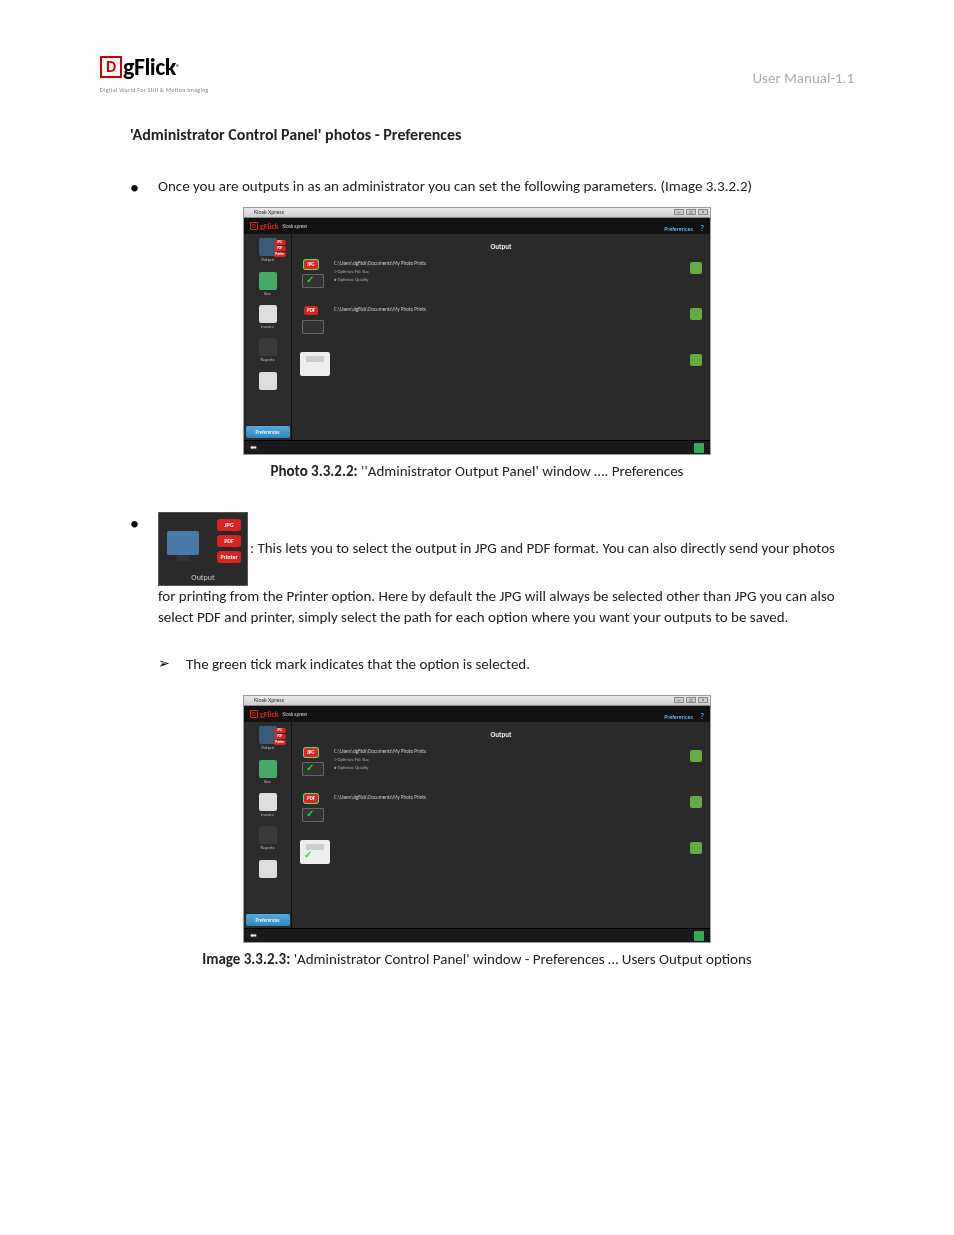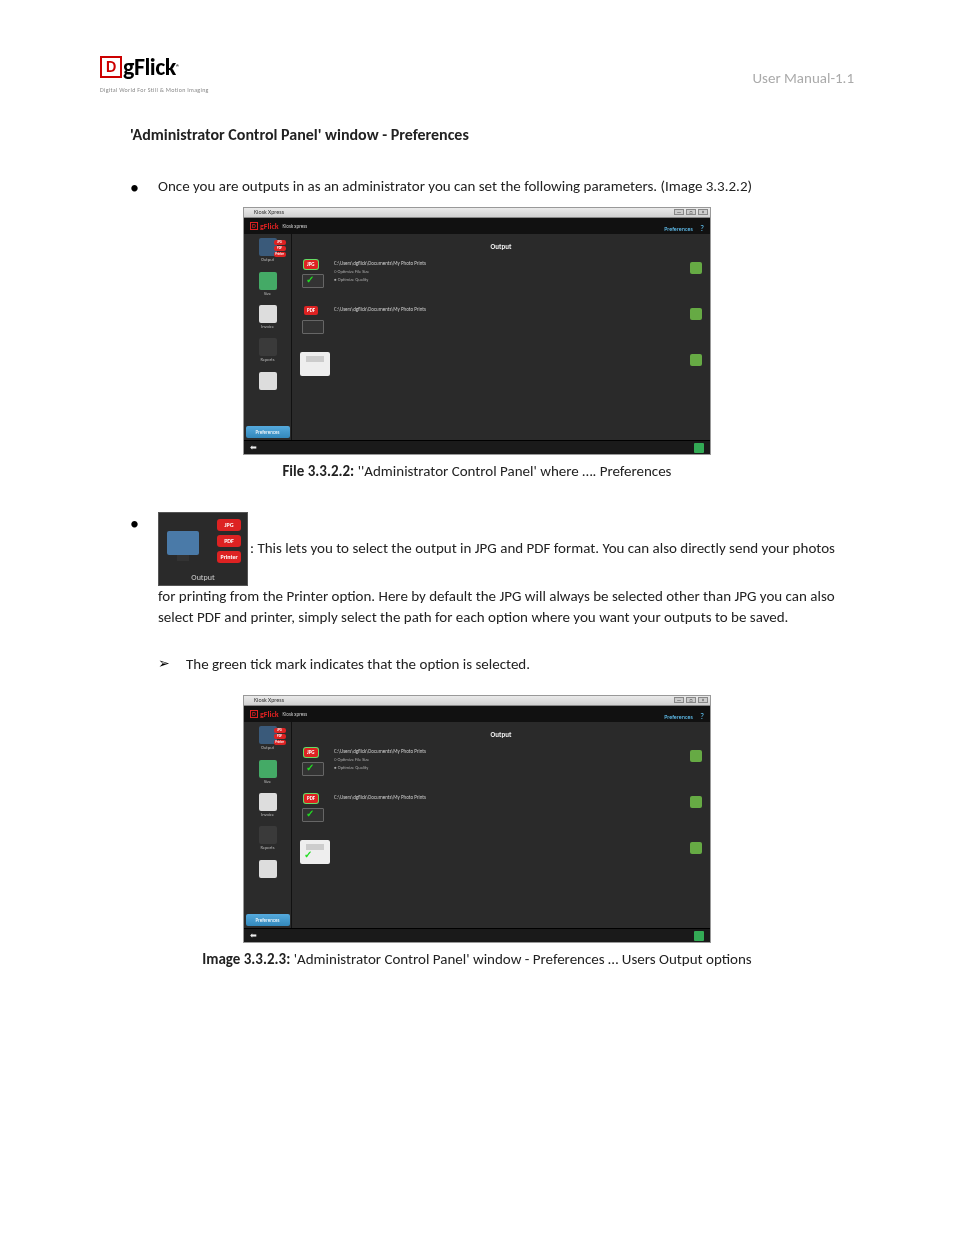--- a/index.html
+++ b/index.html
@@ -97,21 +97,21 @@
     <div class="logo-main">
       <span class="logo-box">D</span>
       <span class="logo-text">gFlick</span>
       <span class="logo-reg">®</span>
     </div>
     <div class="logo-tag">Digital World For Still &amp; Motion Imaging</div>
   </div>
   <div class="header-right">User Manual-1.1</div>
 </div>
 
-<div class="section-title">'Administrator Control Panel' window - Preferences</div>
+<div class="section-title">'Administrator Control Panel' photos - Preferences</div>
 
 <ul class="bullets">
   <li>Once you are outputs in as an administrator you can set the following parameters. (Image 3.3.2.2)</li>
 </ul>
 
 <div class="screenshot">
   <div class="ss-titlebar">
     <span class="ss-titlebar-text">Kiosk Xpress</span>
     <div class="ss-winbtns">
       <div class="ss-winbtn">—</div>
@@ -190,21 +190,21 @@
       </div>
     </div>
   </div>
   <div class="ss-footer">
     <span class="ss-back">⬅</span>
     <div class="ss-save"></div>
   </div>
 </div>
 
 <div class="caption">
-  <b>File 3.3.2.2:</b><span> ''Administrator Control Panel' where ….  Preferences</span>
+  <b>Photo 3.3.2.2:</b><span> ''Administrator Output Panel' window ….  Preferences</span>
 </div>
 
 <ul class="bullets">
   <li>
     <span class="inline-thumb">
       <div class="it-monitor"></div>
       <div class="it-pills">
         <div class="it-pill">JPG</div>
         <div class="it-pill">PDF</div>
         <div class="it-pill">Printer</div>

